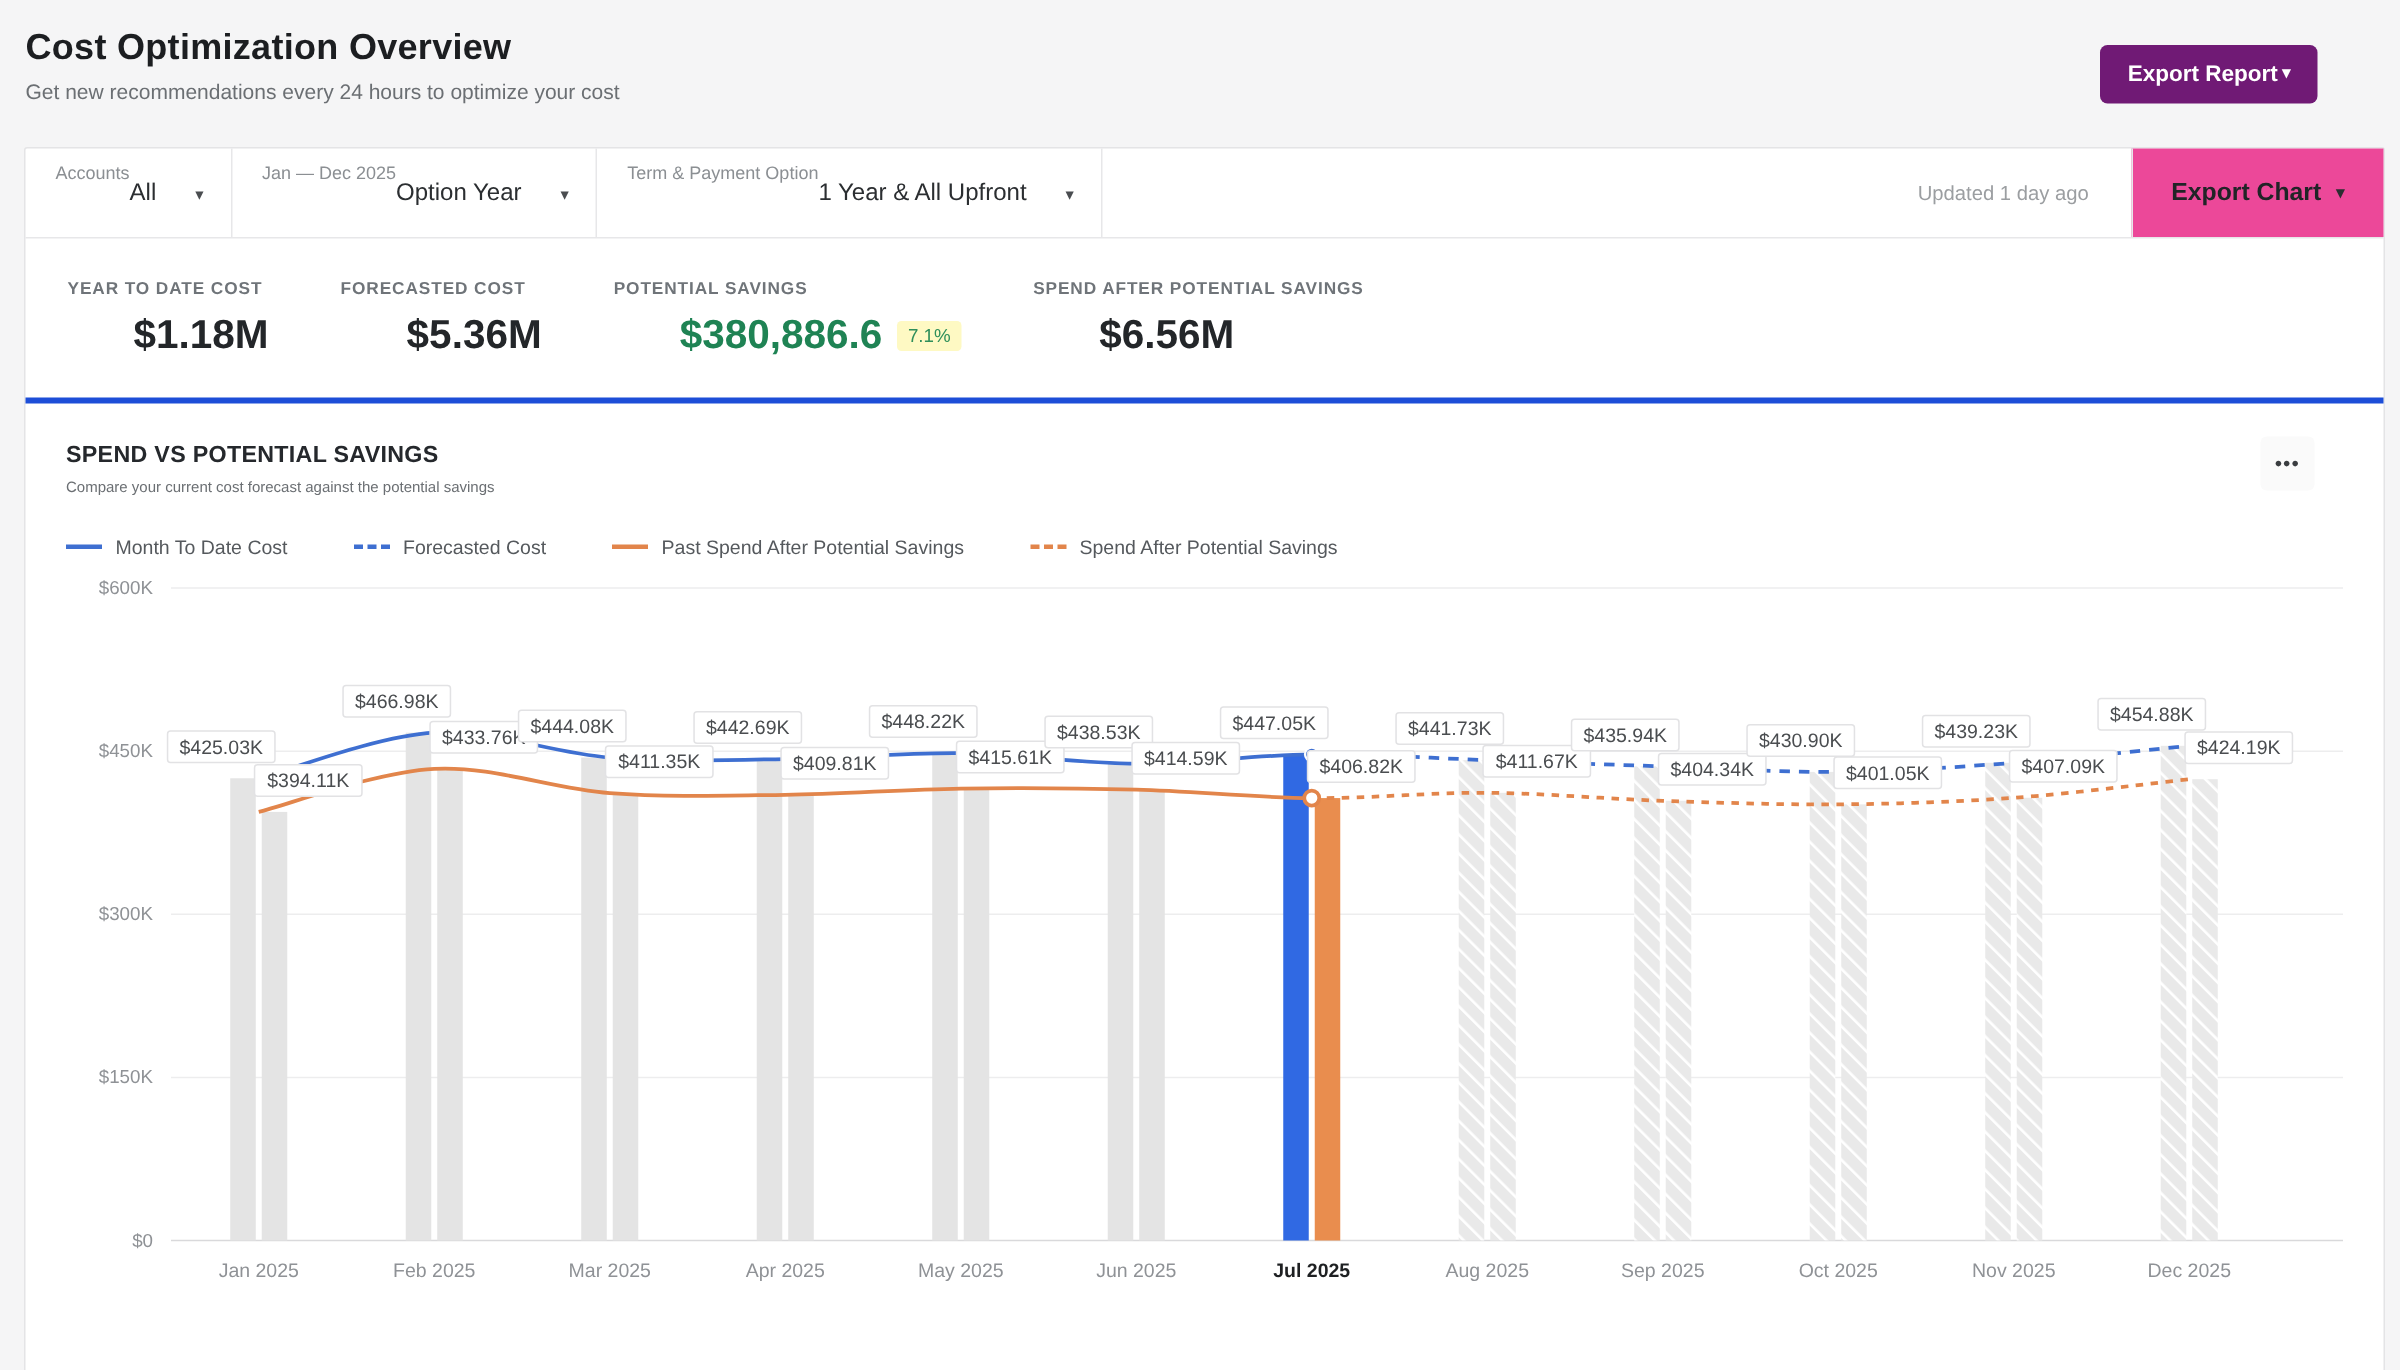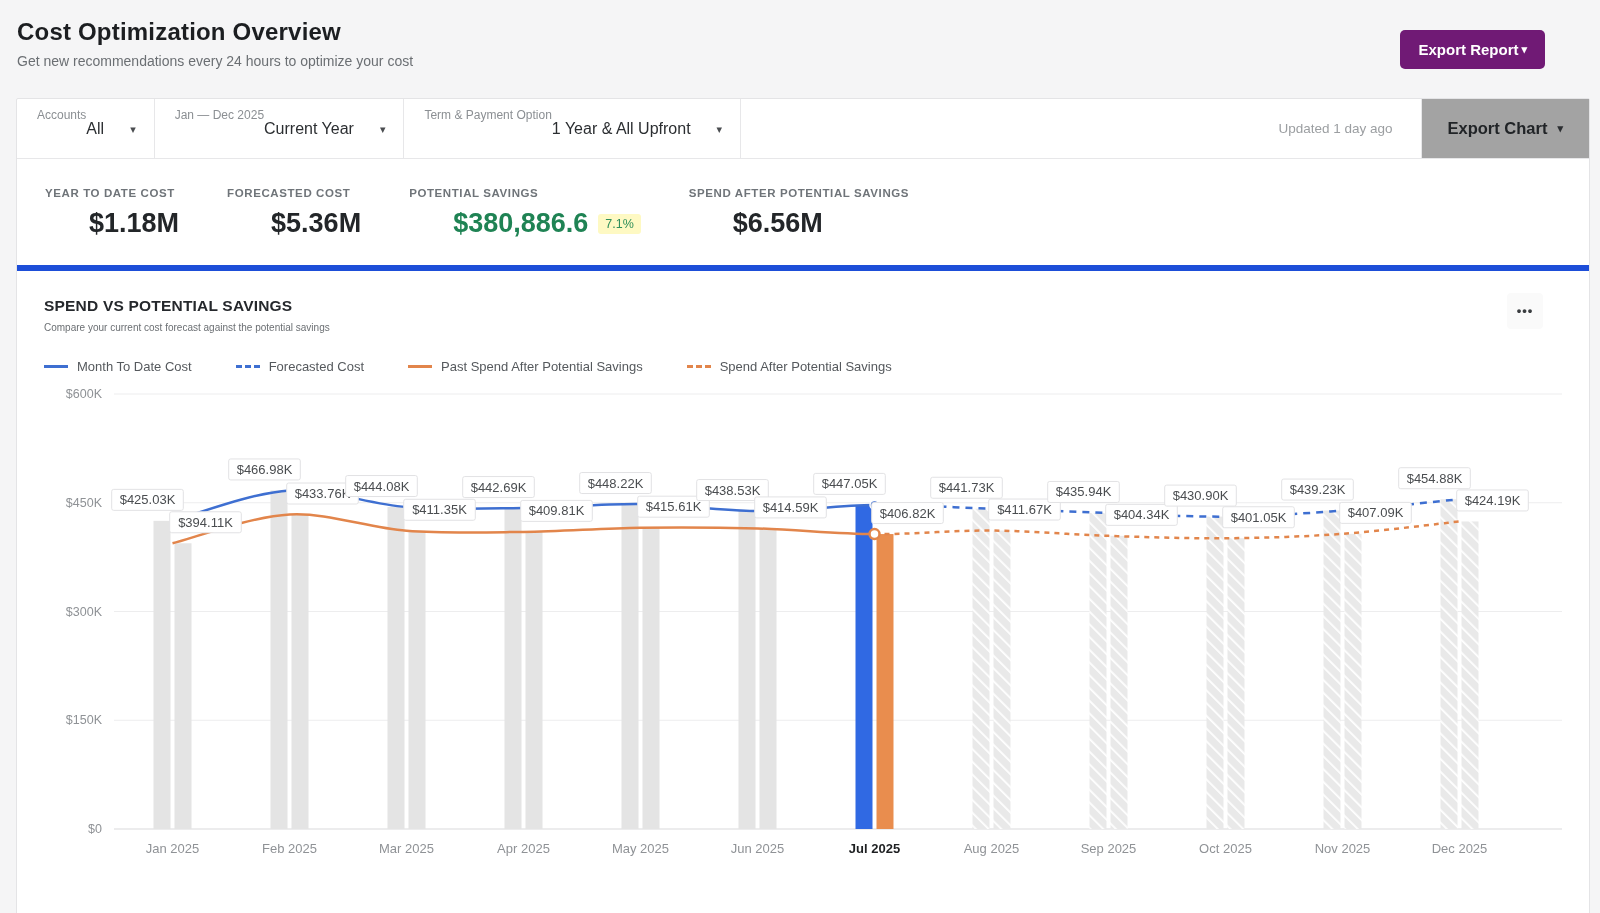--- a/index.html
+++ b/index.html
@@ -25,26 +25,26 @@
   .filter-cell { padding:9px 18px 8px 20px; border-right:1px solid #e7e7e9;
                  display:flex; flex-direction:row; justify-content:center; cursor:pointer; }
   .filter-label { font-size:12px; color:#8b8f93; margin-bottom:2px; }
   .filter-value { font-size:16px; color:#2b2e31; font-weight:500; display:flex;
                   align-items:center; gap:26px; }
   .filter-value .caret { font-size:11px; color:#4a4d50; }
   .filter-spacer { flex:1; }
   .updated-text { align-self:center; font-size:13.5px; color:#9b9ea1; padding-right:28px; }
   .export-chart { border-left:1px solid #e7e7e9; display:flex; align-items:center;
                   padding:0 26px; gap:10px; font-size:16.5px; font-weight:600;
-                  color:#212427; cursor:pointer; background:#a3a3a3; border-top:none;
+                  color:#212427; cursor:pointer; background:#ec4899; border-top:none;
                   border-right:none; border-bottom:none; font-family:inherit; }
   .export-chart .caret { font-size:11px; color:#2b2e31; }
 
   
-  .kpi-row { display:flex; gap:48px; padding:28px 28px 26px 28px; border-bottom:6px solid #1d4ed8; }
+  .kpi-row { display:flex; gap:48px; padding:28px 28px 26px 28px; border-bottom:4px solid #1d4ed8; }
   .kpi-label { font-size:11.5px; font-weight:600; letter-spacing:.6px; color:#6f7479;
                text-transform:uppercase; }
   .kpi-value { font-size:27px; font-weight:600; color:#232629; margin-top:9px;
                display:flex; align-items:center; gap:10px;margin-left:44px; }
   .kpi-value.green { color:#1f8354; }
   .kpi-badge { font-size:12.5px; font-weight:500; color:#2f8f5b; background:#fef9c3;
                border-radius:3px; padding:3px 7px; }
 
   
   .chart-section { padding:26px 27px 0 27px; position:relative; }
@@ -83,21 +83,21 @@
     <div class="filter-cell">
       <div class="filter-label">Accounts</div>
       <div class="filter-value">
         <span>All</span>
         <span class="caret">▾</span>
       </div>
     </div>
     <div class="filter-cell">
       <div class="filter-label">Jan — Dec 2025</div>
       <div class="filter-value">
-        <span>Current Year</span>
+        <span>Option Year</span>
         <span class="caret">▾</span>
       </div>
     </div>
     <div class="filter-cell">
       <div class="filter-label">Term &amp; Payment Option</div>
       <div class="filter-value">
         <span>1 Year &amp; All Upfront</span>
         <span class="caret">▾</span>
       </div>
     </div>

